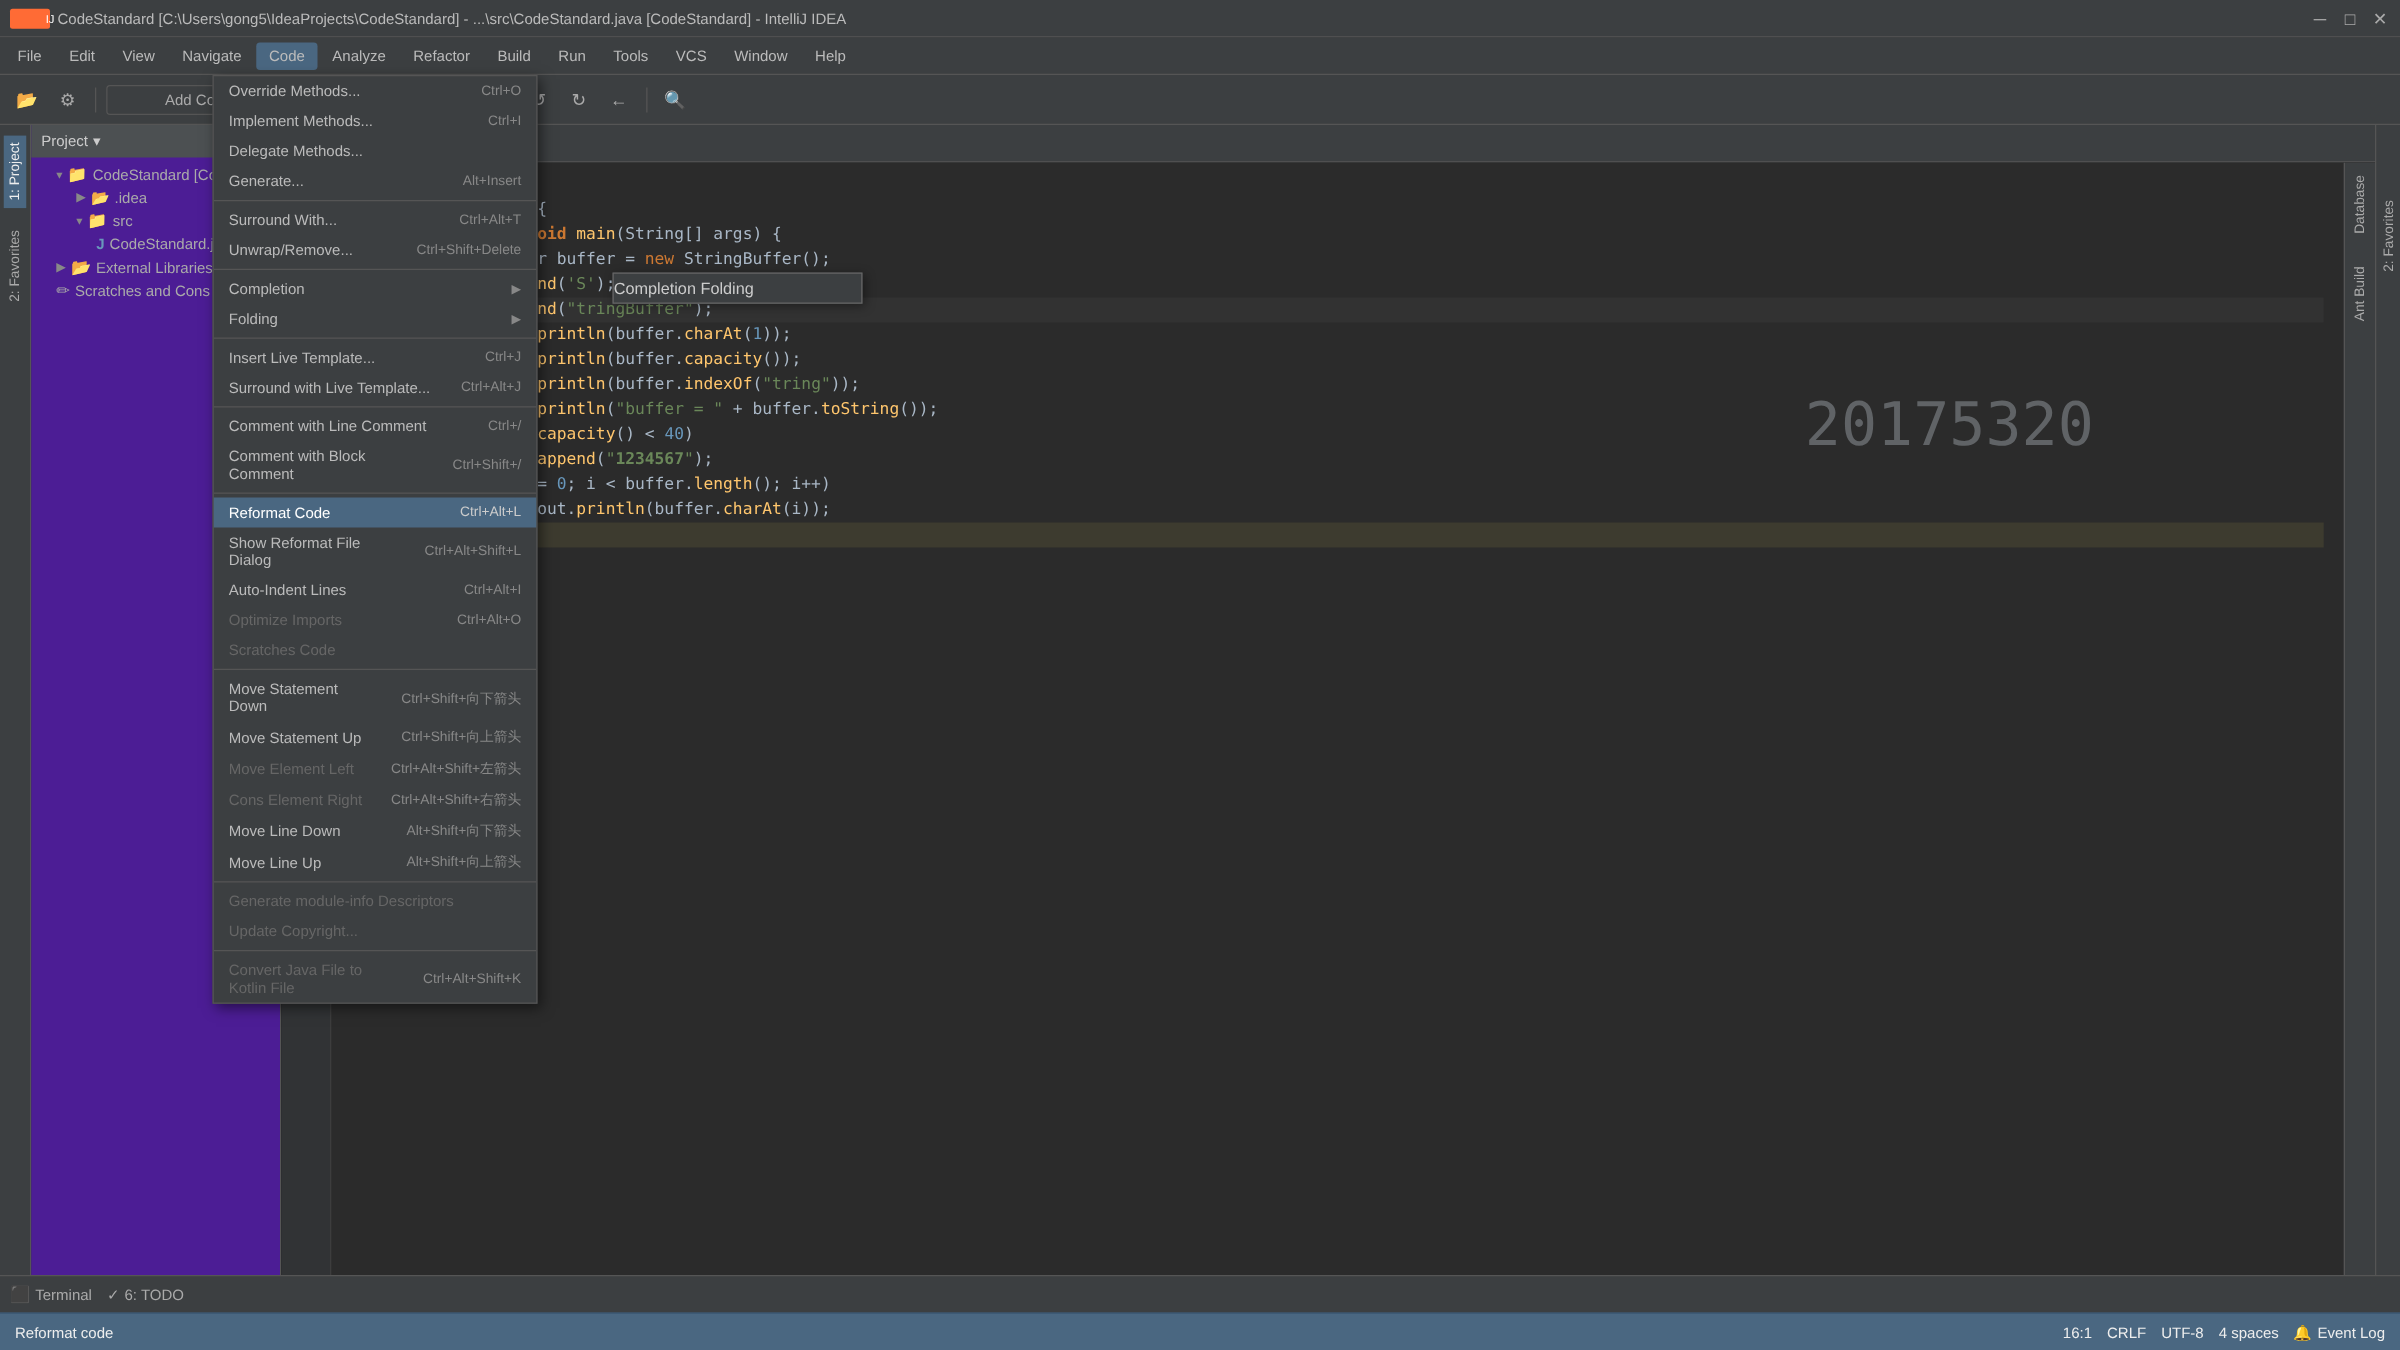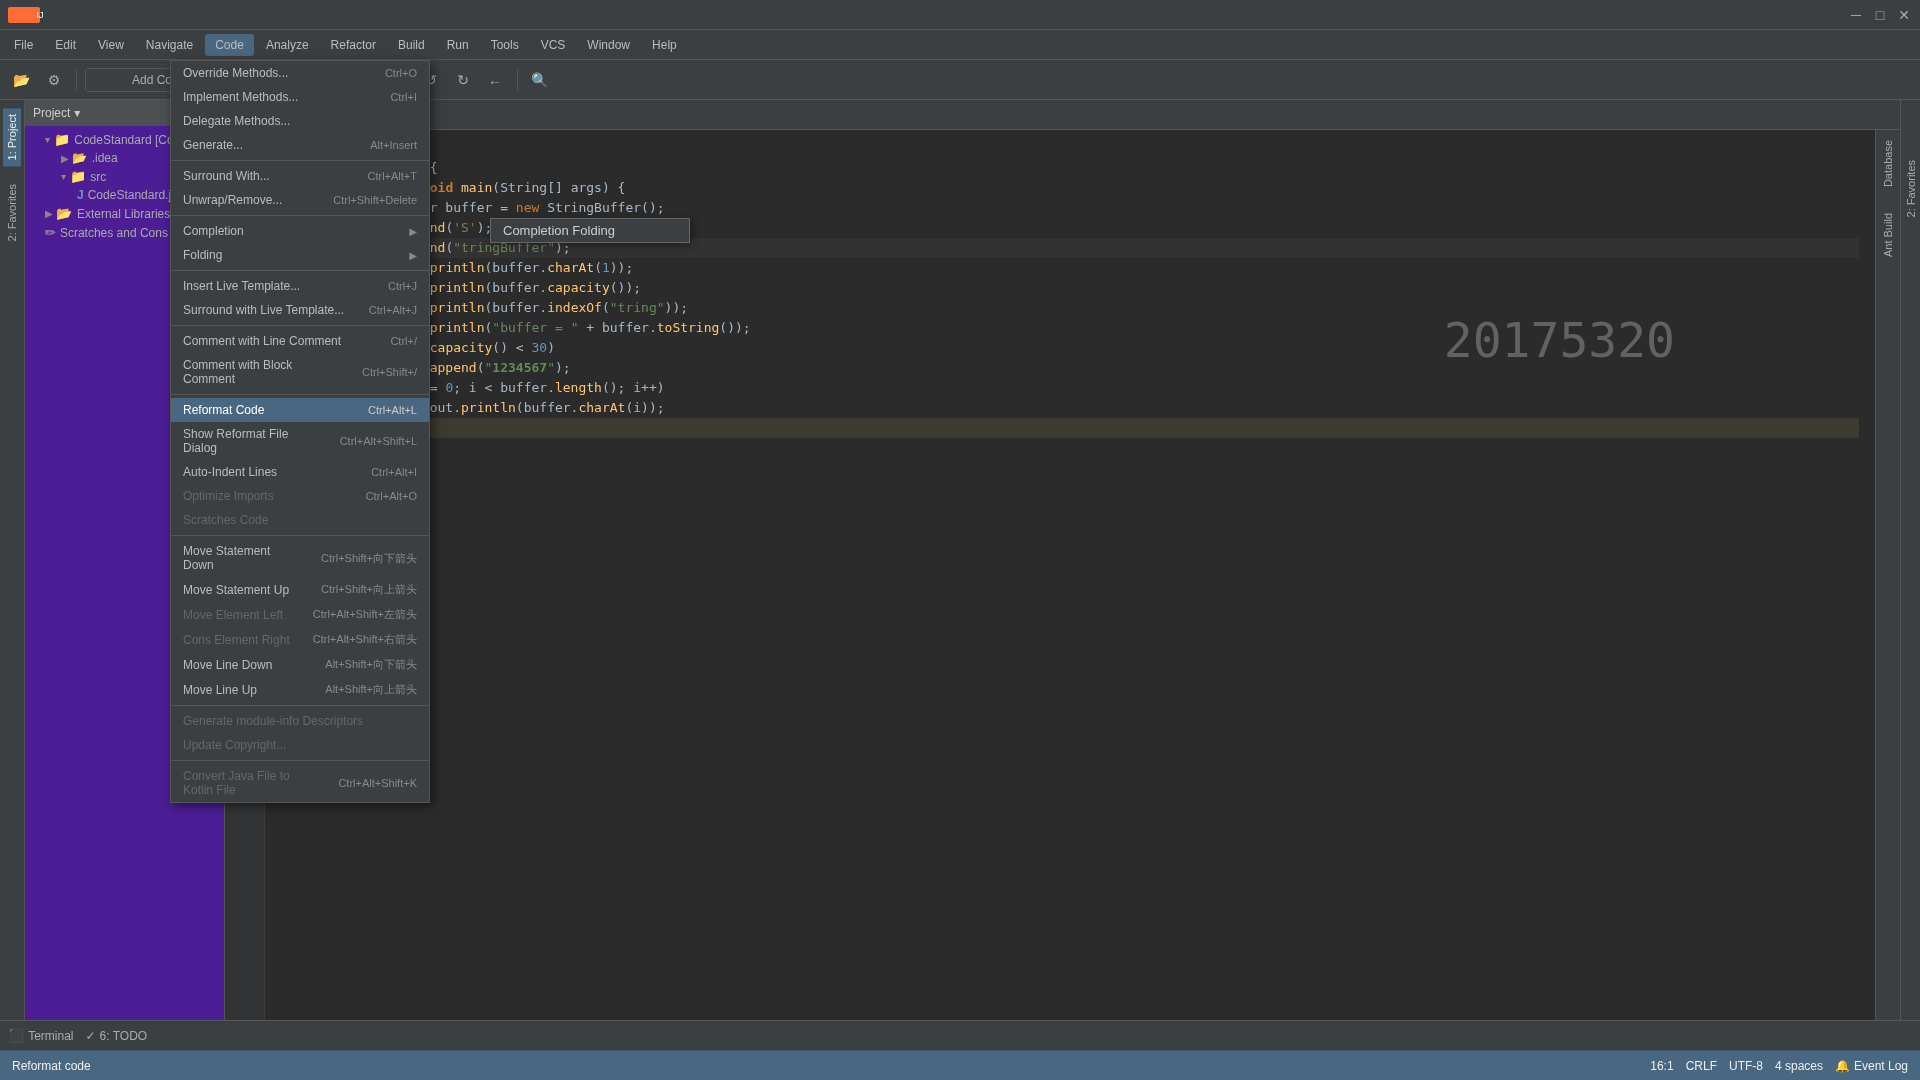--- a/index.html
+++ b/index.html
@@ -366,20 +366,21 @@
       align-items: center;
       padding-top: 60px;
     }
   </style>
 </head>
 <body>
 
 <div id="titlebar">
   <div class="title-left">
     <div class="app-icon">IJ</div>
+    <span>CodeStandard [C:\Users\gong5\IdeaProjects\CodeStandard] - ...\src\CodeStandard.java [CodeStandard] - IntelliJ IDEA</span>
   </div>
   <div class="win-controls">
     <div class="win-btn">─</div>
     <div class="win-btn">□</div>
     <div class="win-btn">✕</div>
   </div>
 </div>
 
 <div id="menubar">
   <div class="menu-item">File</div>
@@ -487,21 +488,21 @@
         <div class="code-line"> </div>
         <div class="code-line"><span class="kw">class</span> <span class="cls">CodeStandard</span> {</div>
         <div class="code-line">    <span class="kw">public</span> <span class="kw">static</span> <span class="kw">void</span> <span class="method">main</span>(<span class="type">String</span>[] args) {</div>
         <div class="code-line">        <span class="type">StringBuffer</span> buffer = <span class="new-kw">new</span> <span class="type">StringBuffer</span>();</div>
         <div class="code-line">        buffer.<span class="method">append</span>(<span class="str">'S'</span>);</div>
         <div class="code-line highlighted-line">        buffer.<span class="method">append</span>(<span class="str">"<span style="color:#6a8759;">tringBuffer</span>"</span>);</div>
         <div class="code-line">        <span class="type">System</span>.out.<span class="method">println</span>(buffer.<span class="method">charAt</span>(<span class="num">1</span>));</div>
         <div class="code-line">        <span class="type">System</span>.out.<span class="method">println</span>(buffer.<span class="method">capacity</span>());</div>
         <div class="code-line">        <span class="type">System</span>.out.<span class="method">println</span>(buffer.<span class="method">indexOf</span>(<span class="str">"tring"</span>));</div>
         <div class="code-line">        <span class="type">System</span>.out.<span class="method">println</span>(<span class="str">"buffer = "</span> + buffer.<span class="method">toString</span>());</div>
-        <div class="code-line">        <span class="kw">if</span> (buffer.<span class="method">capacity</span>() &lt; <span class="num">30</span>)</div>
+        <div class="code-line">        <span class="kw">if</span> (buffer.<span class="method">capacity</span>() &lt; <span class="num">40</span>)</div>
         <div class="code-line">            buffer.<span class="method">append</span>(<span class="str">"<span style="color:#6a8759;font-weight:bold;">1234567</span>"</span>);</div>
         <div class="code-line">        <span class="kw">for</span> (<span class="kw">int</span> i = <span class="num">0</span>; i &lt; buffer.<span class="method">length</span>(); i++)</div>
         <div class="code-line">            <span class="type">System</span>.out.<span class="method">println</span>(buffer.<span class="method">charAt</span>(i));</div>
         <div class="code-line yellow-line"> </div>
         <div id="big-number">20175320</div>
       </div>
 
       <div id="right-sidebar" style="display:flex;flex-direction:column;align-items:center;padding-top:4px;">
         <div style="writing-mode:vertical-rl;transform:rotate(180deg);font-size:11px;color:#aaa;padding:6px 3px;cursor:pointer;">Database</div>
         <div style="writing-mode:vertical-rl;transform:rotate(180deg);font-size:11px;color:#aaa;padding:6px 3px;cursor:pointer;margin-top:10px;">Ant Build</div>
@@ -616,21 +617,21 @@
   <div class="dropdown-item disabled">
     <span class="item-label">Update Copyright...</span>
   </div>
   <div class="dropdown-separator"></div>
   <div class="dropdown-item disabled">
     <span class="item-label">Convert Java File to Kotlin File</span>
     <span class="item-shortcut">Ctrl+Alt+Shift+K</span>
   </div>
 </div>
 
-<div id="completion-submenu" style="position:absolute;top:218px;left:490px;background:#3c3f41;border:1px solid #666;padding:4px 12px;font-size:13px;color:#ccc;box-shadow:2px 2px 8px rgba(0,0,0,0.4);z-index:1001;">
+<div id="completion-submenu" style="position:absolute;top:218px;left:490px;background:#3c3f41;border:1px solid #666;padding:4px 0;font-size:13px;color:#ccc;box-shadow:2px 2px 8px rgba(0,0,0,0.4);z-index:1001;">
   <span>Completion Folding</span>
 </div>
 
 <div id="bottom-bar" style="height:30px;background:#3c3f41;border-top:1px solid #555;display:flex;align-items:center;padding:0 8px;gap:12px;font-size:12px;color:#aaa;">
   <div style="display:flex;align-items:center;gap:4px;cursor:pointer;">
     <span style="font-size:13px;">⬛</span>
     <span>Terminal</span>
   </div>
   <div style="display:flex;align-items:center;gap:4px;cursor:pointer;">
     <span>✓</span>

